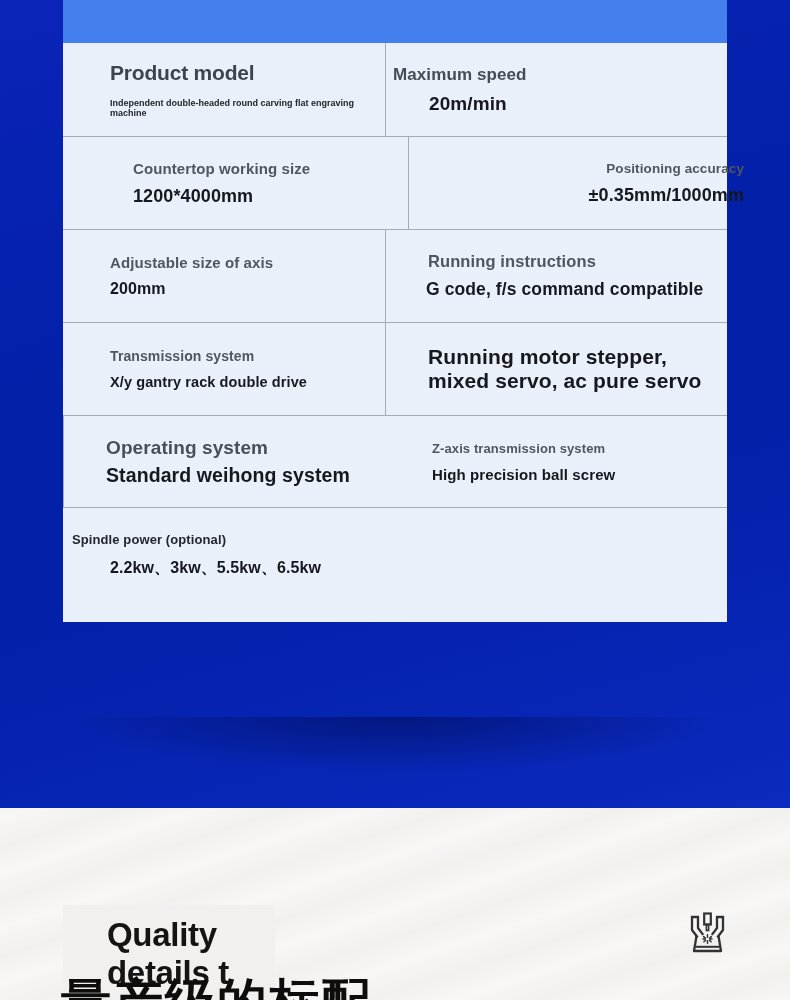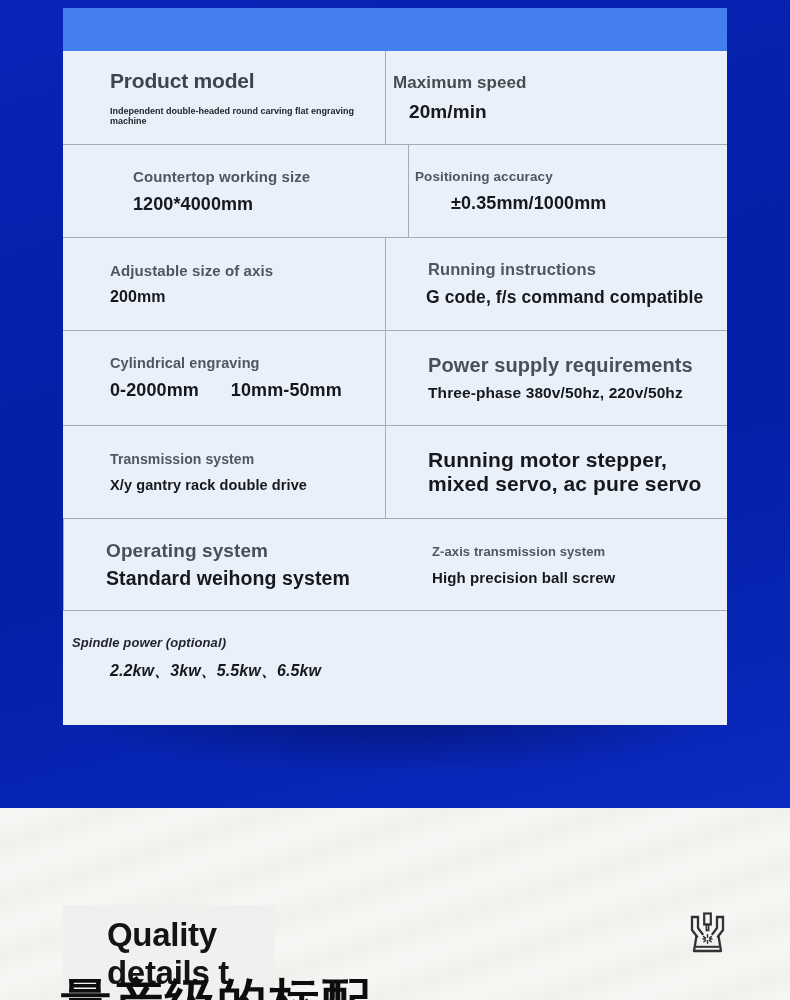--- a/index.html
+++ b/index.html
@@ -11,47 +11,47 @@
   
   .blue-region{
     position:absolute;left:0;top:0;width:790px;height:808px;
     background:linear-gradient(165deg,#0a24b8 0%,#0220a8 40%,#0220a8 62%,#0b2abf 100%);
   }
   .table-shadow{
     position:absolute;left:40px;top:717px;width:710px;height:75px;
     background:radial-gradient(ellipse 62% 100% at 50% 0%,rgba(0,4,55,.42) 0%,rgba(0,4,55,0) 75%);
   }
   
-  .spec{position:absolute;left:63px;top:8px;width:664px;}
+  .spec{position:absolute;left:63px;top:0;width:664px;}
   .spec-header{height:43px;background:#4380ee;}
   .row{
     display:grid;grid-template-columns:322px 342px;
     background:#e9f0fa;box-sizing:border-box;
   }
   .row + .row{border-top:1px solid #a6abb4;}
   .cell{
     display:flex;flex-direction:column;justify-content:center;
     box-sizing:border-box;padding-left:47px;padding-right:6px;
   }
   .cell.right{border-left:1px solid #a6abb4;padding-left:42px;}
   .lbl{color:#51565e;font-weight:700;letter-spacing:.1px;}
   .val{color:#16181d;font-weight:700;letter-spacing:.1px;}
   .row-full{display:block;background:#e9f0fa;border-top:1px solid #a6abb4;
-    box-sizing:border-box;padding-top:24px;font-style:italic;}
+    box-sizing:border-box;padding-top:24px;}
   
   .r1{height:93px;}
   .r1 .left .lbl{font-size:21px;color:#3f434b;letter-spacing:-.2px;}
   .r1 .left .sub{font-size:9px;font-weight:700;color:#23262b;margin-top:13px;letter-spacing:0;}
   .r1 .right{padding-left:7px;}
   .r1 .right .lbl{font-size:17px;color:#474c53;}
-  .r1 .right .val{font-size:19px;margin-top:8px;margin-left:16px;}
+  .r1 .right .val{font-size:19px;margin-top:8px;margin-left:36px;}
   .r2{height:93px;padding-left:23px;}
   .r2 .left .lbl{font-size:15px;}
   .r2 .left .val{font-size:18px;margin-top:9px;}
-  .r2 .right{padding-left:6px;}
+  .r2 .right{padding-left:6px;align-items:flex-end;}
   .r2 .right .lbl{font-size:13.5px;}
   .r2 .right .val{font-size:18px;margin-top:9px;margin-left:36px;}
   .r3{height:93px;}
   .r3 .left .lbl{font-size:15px;}
   .r3 .left .val{font-size:16px;margin-top:9px;}
   .r3 .right{}
   .r3 .right .lbl{font-size:16.5px;}
   .r3 .right .val{font-size:17.5px;margin-top:8px;margin-left:-2px;}
   .r4{height:95px;}
   .r4 .left .lbl{font-size:14.5px;}
@@ -133,30 +133,20 @@
       <div class="cell left">
         <span class="lbl">Adjustable size of axis</span>
         <span class="val">200mm</span>
       </div>
       <div class="cell right">
         <span class="lbl">Running instructions</span>
         <span class="val">G code, f/s command compatible</span>
       </div>
     </div>
 
-    <div class="row r4">
-      <div class="cell left">
-        <span class="lbl">Cylindrical engraving</span>
-        <span class="val"><span>0-2000mm</span><span class="gap"></span><span>10mm-50mm</span></span>
-      </div>
-      <div class="cell right">
-        <span class="lbl">Power supply requirements</span>
-        <span class="val">Three-phase 380v/50hz, 220v/50hz</span>
-      </div>
-    </div>
 
     <div class="row r5">
       <div class="cell left">
         <span class="lbl">Transmission system</span>
         <span class="val">X/y gantry rack double drive</span>
       </div>
       <div class="cell right">
         <span class="val">Running motor stepper,
 mixed servo, ac pure servo</span>
       </div>

